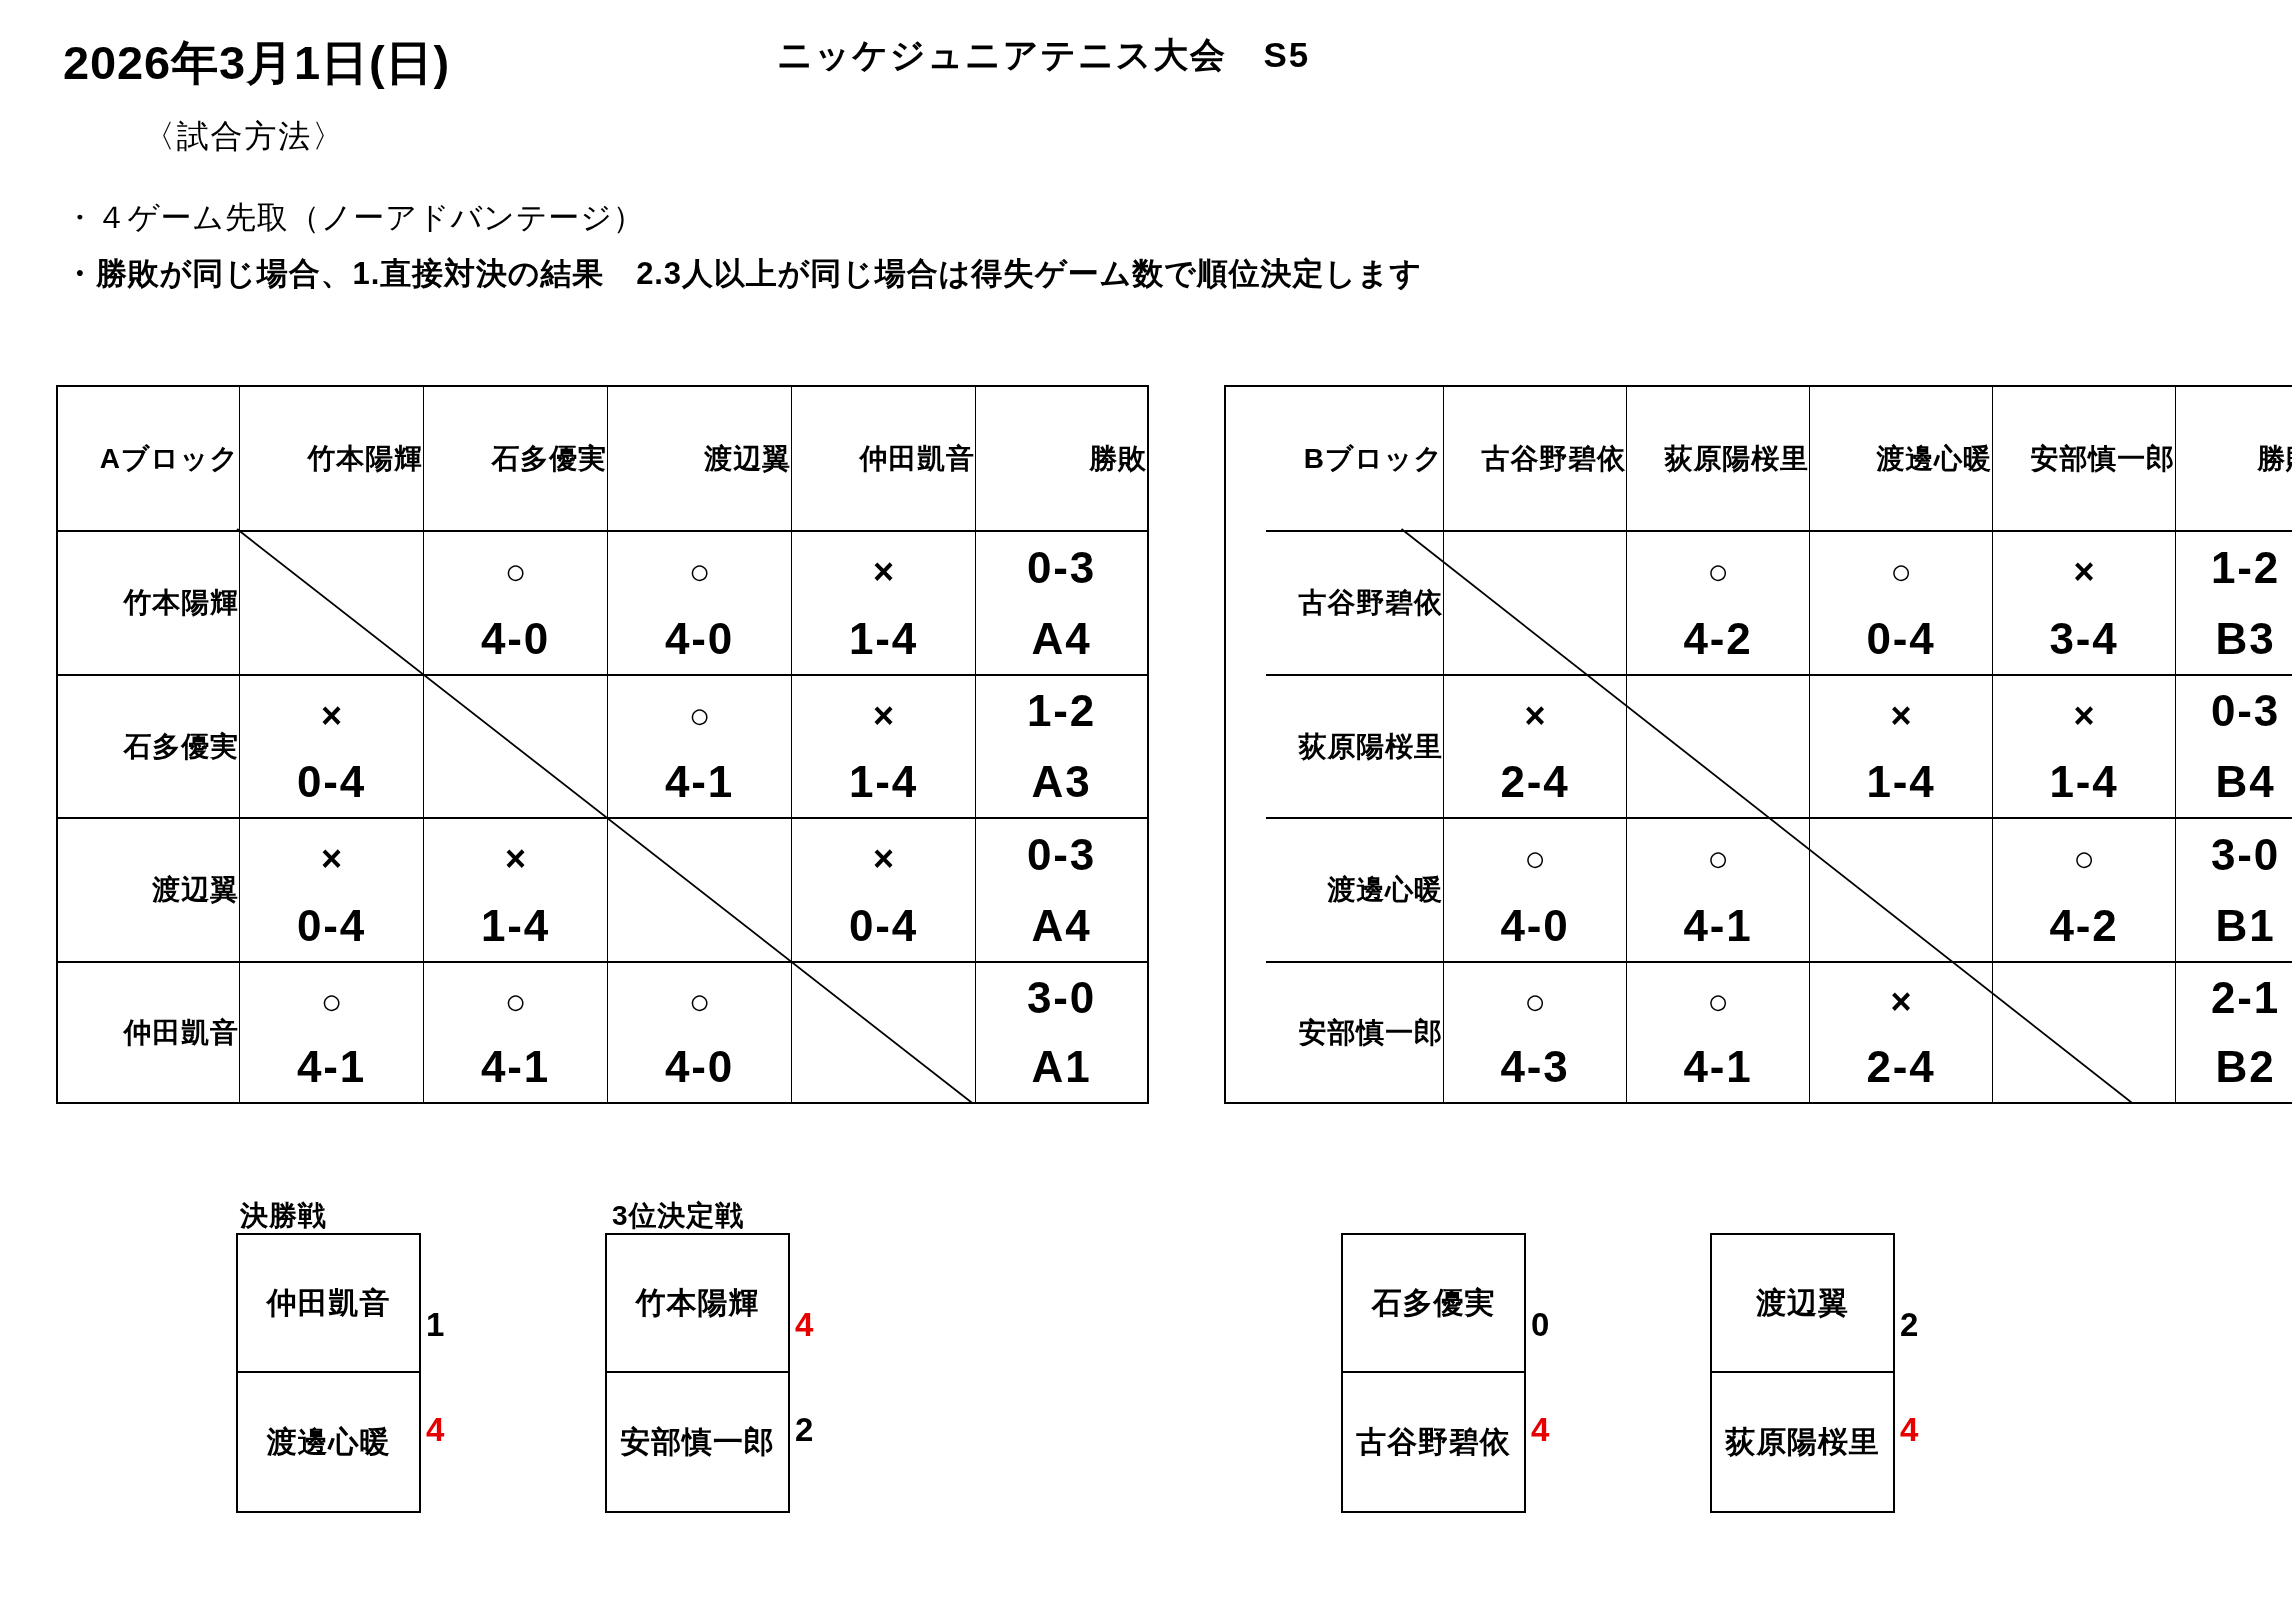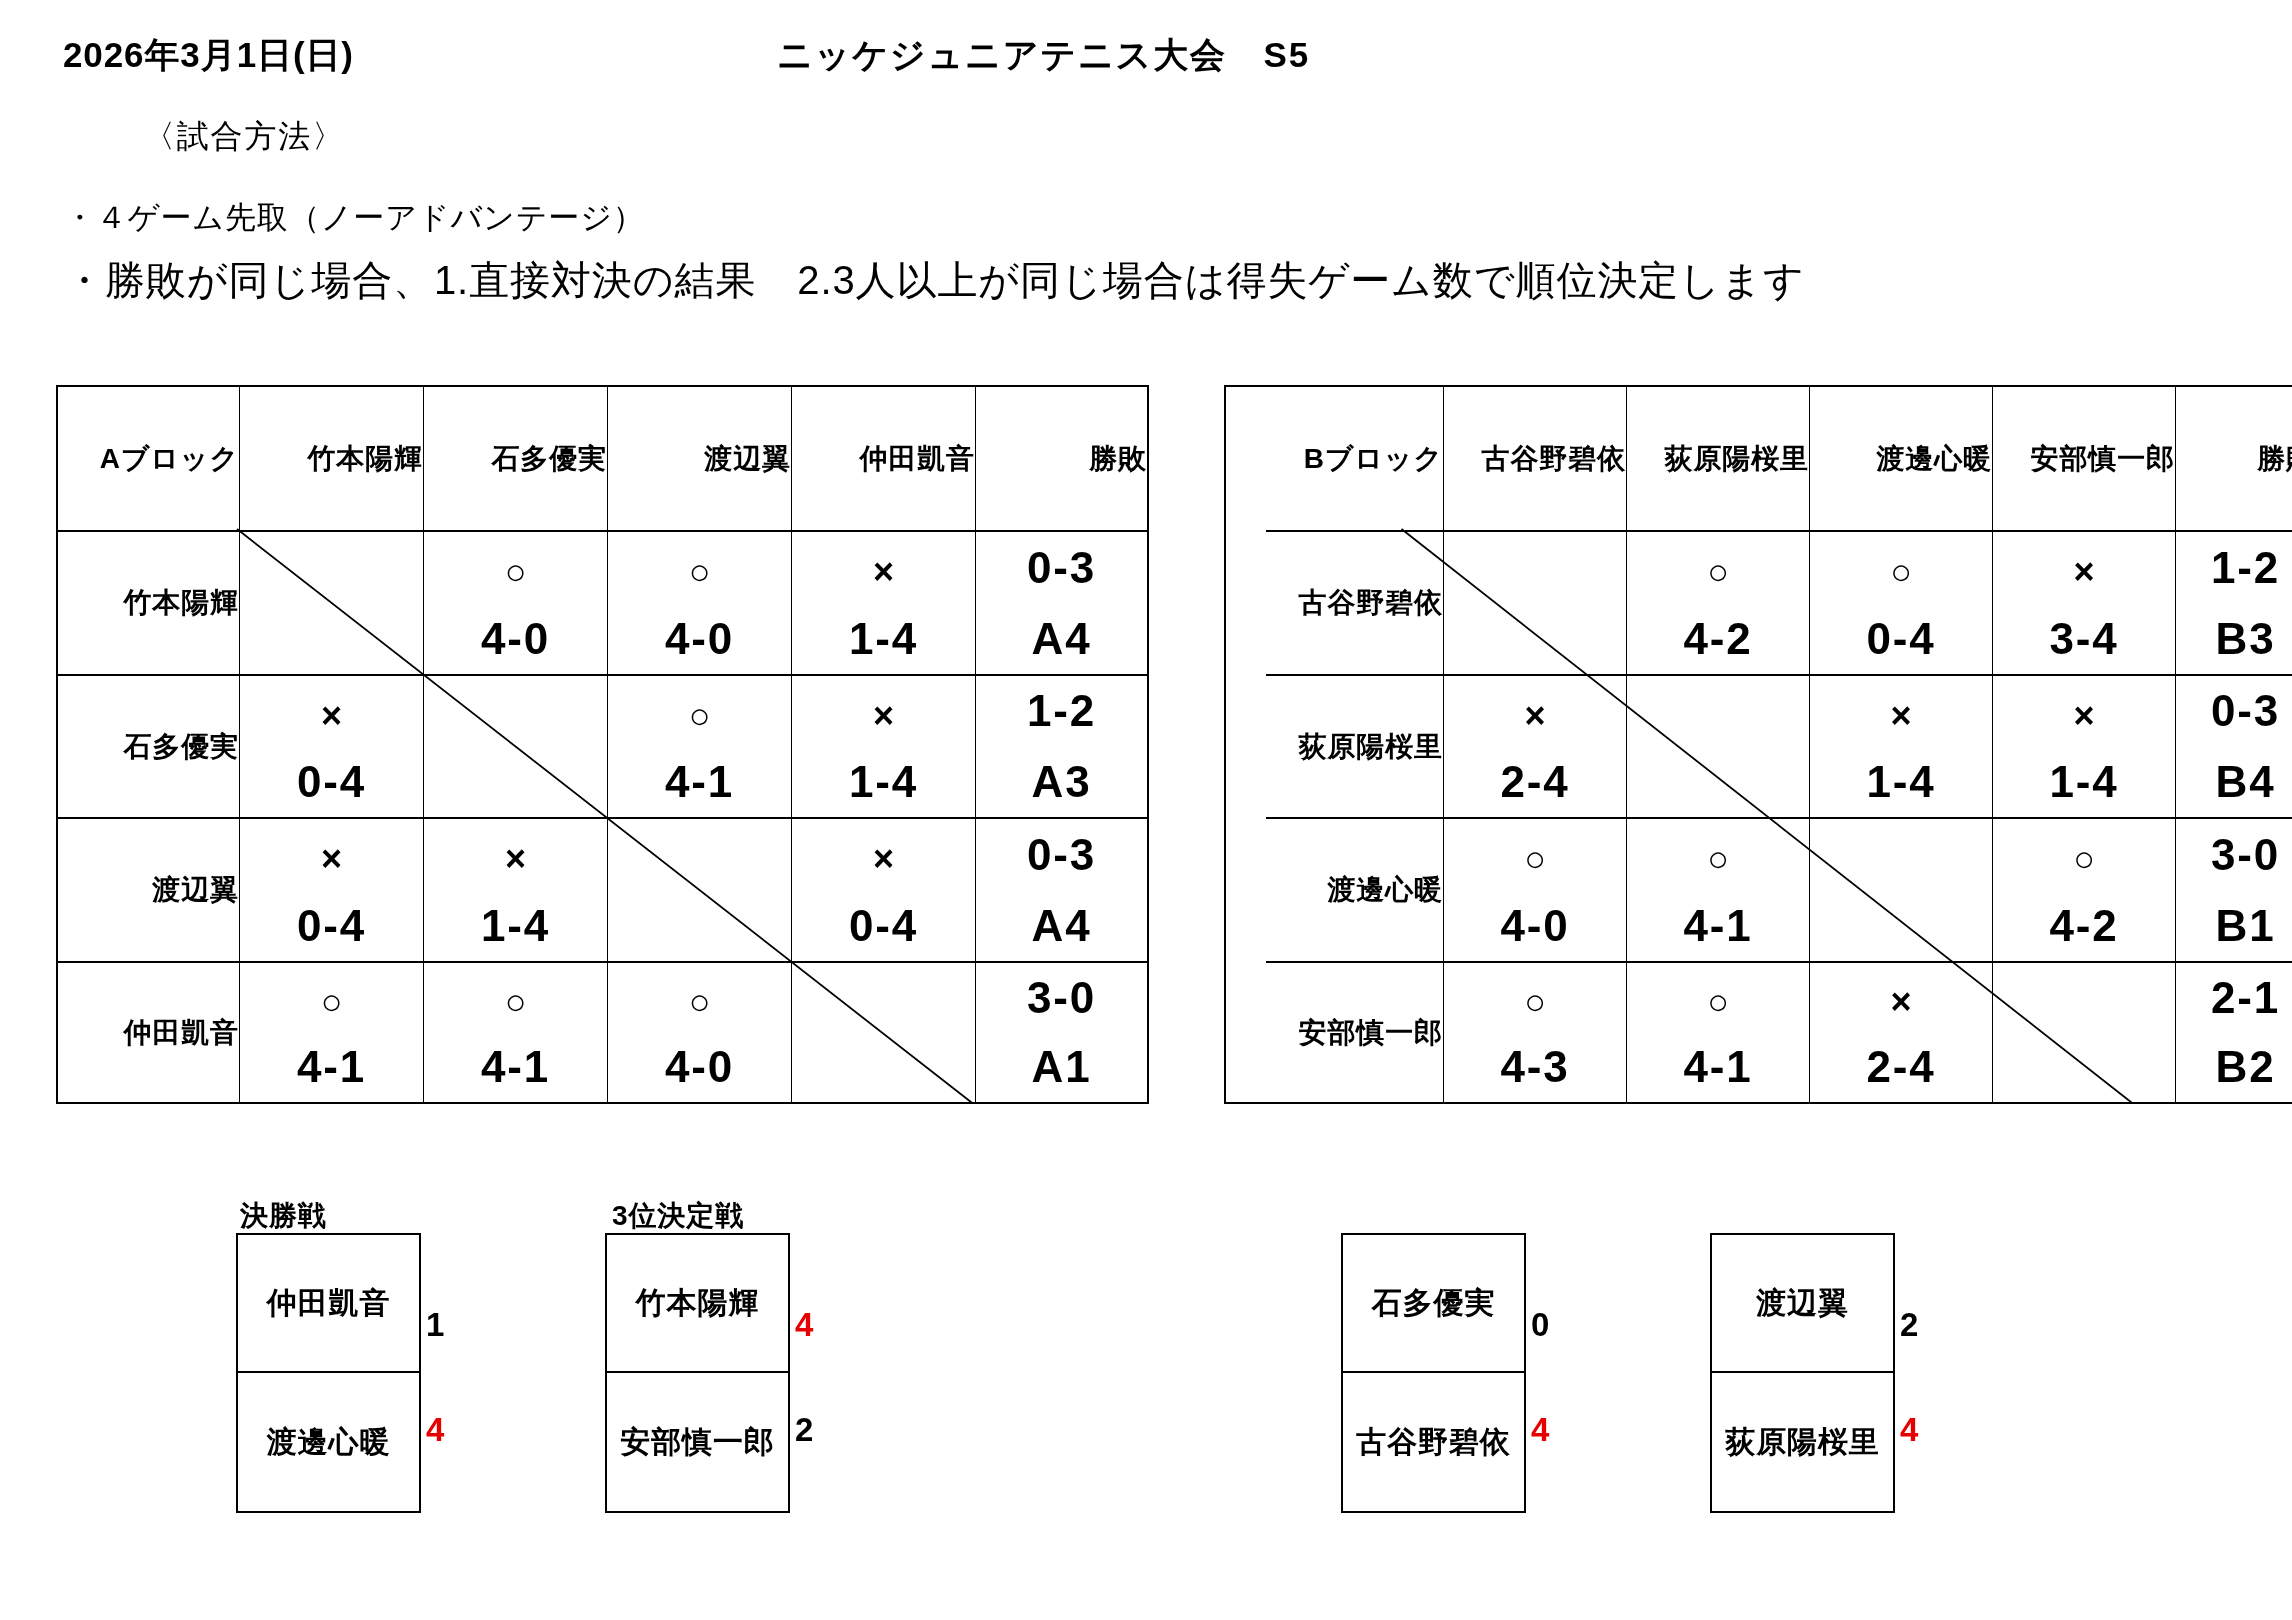--- a/index.html
+++ b/index.html
@@ -2,25 +2,25 @@
 <html style="font-size:14.3px"><head>
 <meta charset="utf-8">
 <style>
   html,body{margin:0;padding:0;}
   body{
     width:2293px;height:1620px;position:relative;background:#ffffff;
     font-family:"Liberation Sans","DejaVu Sans",sans-serif;color:#000;
     overflow:hidden;
   }
   .abs{position:absolute;}
-  .hdr-date{left:63px;top:32px;font-size:35px;font-weight:bold;letter-spacing:0.9px;}
+  .hdr-date{left:63px;top:32px;font-size:47px;font-weight:bold;letter-spacing:0.9px;}
   .hdr-title{left:777px;top:32px;font-size:35px;font-weight:bold;letter-spacing:1.8px;}
   .method{left:143px;top:115px;font-size:32px;font-weight:400;letter-spacing:1.8px;}
   .rule1{left:64px;top:197px;font-size:31px;font-weight:400;letter-spacing:0.9px;}
-  .rule2{left:64px;top:253px;font-size:40px;font-weight:400;letter-spacing:0.9px;}
+  .rule2{left:64px;top:253px;font-size:31px;font-weight:700;letter-spacing:0.9px;}
 
   .rrtable{
     position:absolute;top:385px;height:719px;width:1093px;
     border:2.7px solid #000;box-sizing:border-box;
     display:grid;background:#fff;
   }
   .cell{
     border-right:1.8px solid #000;border-bottom:2.7px solid #000;
     display:flex;flex-direction:column;align-items:flex-end;justify-content:center;
     position:relative;box-sizing:border-box;

